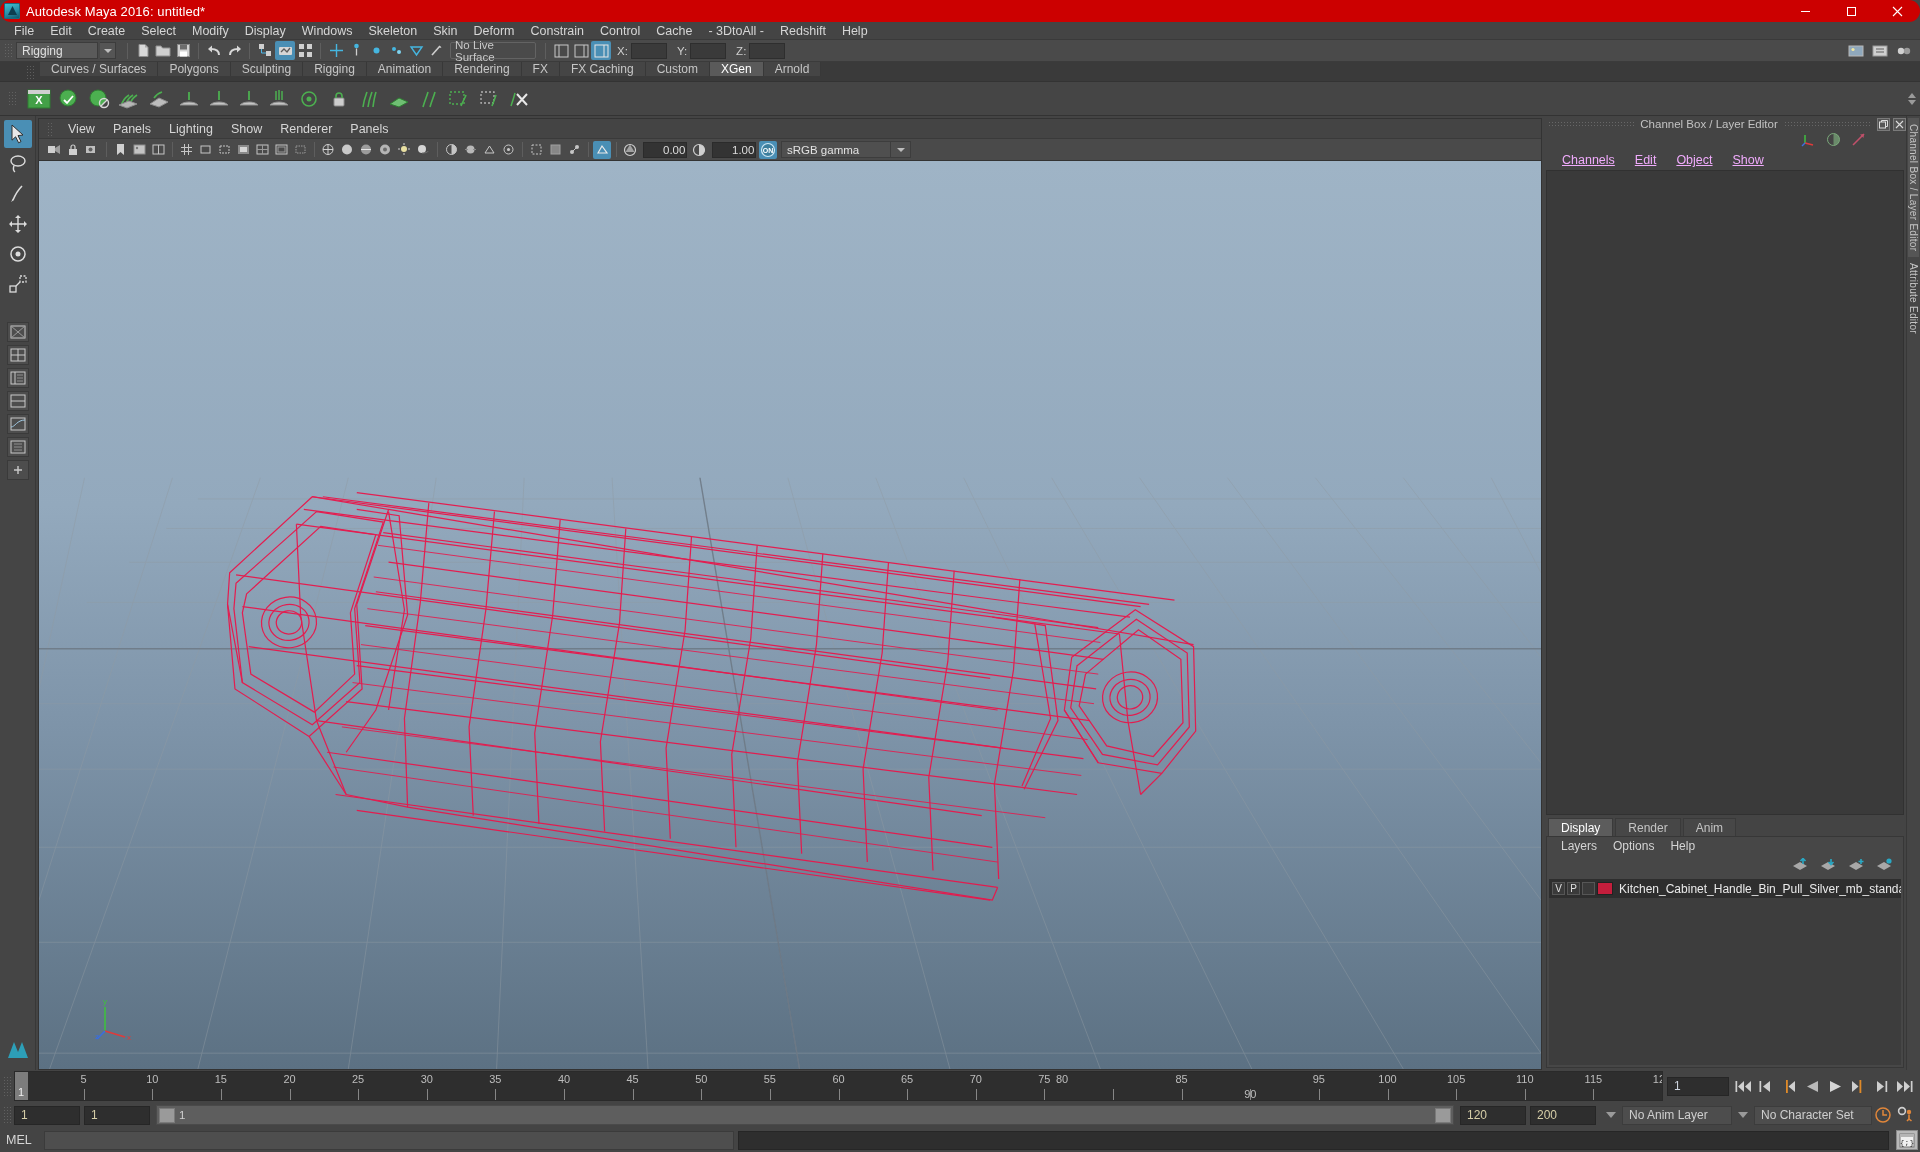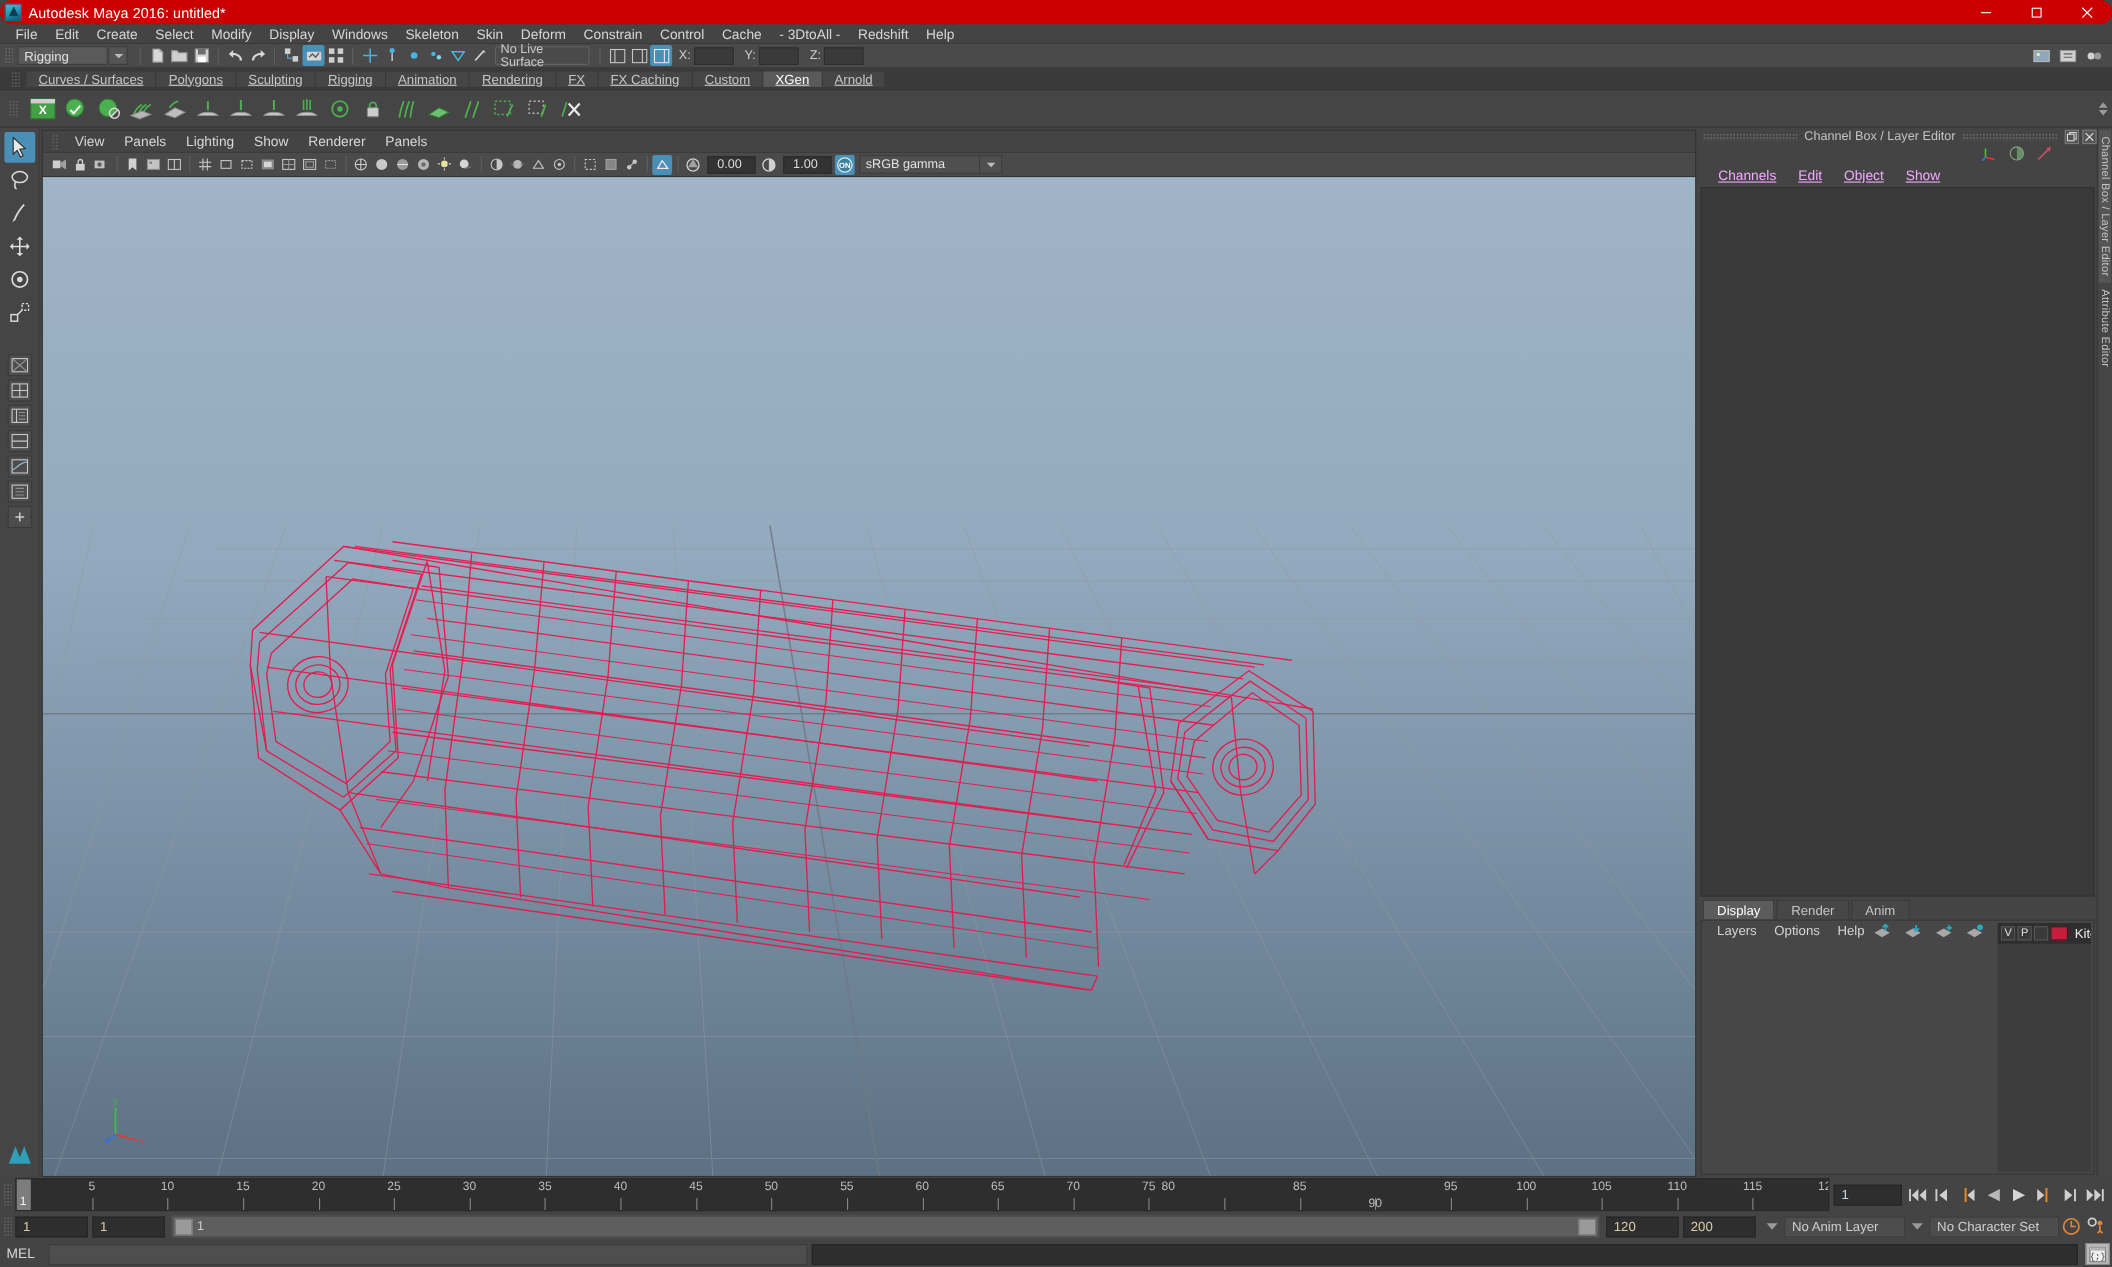--- a/index.html
+++ b/index.html
@@ -70,22 +70,22 @@
   }
   .coordfield{
     width:36px;height:16px;background:#3a3a3a;border:1px solid #2e2e2e;margin-right:4px;
   }
   .coordlabel{font-size:11.5px;color:#cfcfcf;margin:0 3px 0 6px;}
   .statusline .right{position:absolute;right:6px;display:flex;align-items:center;gap:4px;}
 
   
   .shelfwrap{background:#3f3f3f;flex:none;}
   .shelftabs{
-    height:20px;display:flex;align-items:center;background:#3a3a3a;
-    padding-left:10px;border-bottom:1px solid #333;text-decoration:underline;
+    height:20px;display:flex;align-items:flex-start;background:#3a3a3a;
+    padding-left:26px;border-bottom:1px solid #333;
   }
   .shelftabs .grip2{width:8px;align-self:center;height:14px;margin-right:6px;
     background-image:radial-gradient(#6d6d6d 1px,transparent 1px);background-size:3px 3px;opacity:.7}
   .stab{
     padding:0 11px;font-size:12px;color:#c6c6c6;display:flex;align-items:center;
     background:#454545;border-right:1px solid #383838;
   }
   .stab.active{background:#5a5a5a;color:#ffffff;}
 
   
@@ -115,21 +115,21 @@
   .vpcol{flex:1;display:flex;flex-direction:column;min-width:0;background:#444;}
   .vppanel{flex:1;display:flex;flex-direction:column;min-height:0;margin:2px 2px 0 2px;border:1px solid #333;background:#3c3c3c;}
   .vpmenu{height:20px;background:#444;display:flex;align-items:center;padding-left:8px;flex:none;border-bottom:1px solid #3a3a3a;}
   .vpmenu .grip3{width:6px;height:14px;margin-right:6px;background-image:radial-gradient(#6d6d6d 1px,transparent 1px);background-size:3px 3px;opacity:.7}
   .vpmenu .mi{padding:0 9px;font-size:12.5px;color:#d6d6d6;line-height:20px;}
   .vptools{height:22px;background:#4a4a4a;display:flex;align-items:center;padding-left:6px;flex:none;border-bottom:1px solid #333;}
   .vtbtn{width:18px;height:18px;display:flex;align-items:center;justify-content:center;flex:none;margin-right:1px;}
   .vtbtn.on{background:#4a8fb5;border-radius:2px}
   .vsep{width:1px;height:15px;background:#5e5e5e;margin:0 4px;flex:none;}
   .numfield{width:44px;height:16px;background:#333;border:1px solid #2b2b2b;color:#dcdcdc;
-    font-size:11.5px;display:flex;align-items:center;padding-left:8px;margin:0 3px;}
+    font-size:11.5px;display:flex;align-items:center;padding-left:19px;margin:0 3px;}
   .gammabox{width:110px;height:17px;background:#4f4f4f;border:1px solid #3d3d3d;color:#e2e2e2;
     font-size:11.5px;display:flex;align-items:center;padding-left:5px;margin-left:3px;}
   .gammaarrow{width:20px;height:17px;background:#4f4f4f;border:1px solid #3d3d3d;border-left:none;
     display:flex;align-items:center;justify-content:center;}
 
   
   .viewport{flex:1;position:relative;min-height:0;overflow:hidden;
     background:linear-gradient(180deg,#9fb4c6 0%,#93a9bd 38%,#7e94a9 62%,#5c7183 100%);}
   .vpsvg{position:absolute;inset:0;width:100%;height:100%;display:block;}
   .camlabel{position:absolute;bottom:6px;left:0;right:0;text-align:center;color:#ffffff;
@@ -148,21 +148,21 @@
   .cbmenu{height:20px;display:flex;align-items:center;background:#444;flex:none;padding-left:8px;}
   .cbmenu .mi{padding:0 10px;font-size:12.5px;color:#f0abfc;line-height:20px;text-decoration:underline;}
   .cbicons{height:18px;display:flex;align-items:center;justify-content:flex-end;padding-right:40px;gap:10px;flex:none;}
   .cbody{flex:1;background:#3a3a3a;border:1px solid #313131;margin:0 2px;min-height:0;}
 
   
   .layerwrap{height:250px;flex:none;display:flex;flex-direction:column;margin:3px 2px 2px 2px;}
   .ltabs{height:18px;display:flex;align-items:stretch;padding-left:2px;flex:none;}
   .ltab{padding:0 12px;font-size:12px;display:flex;align-items:center;color:#c3c3c3;background:#474747;border:1px solid #3a3a3a;border-bottom:none;margin-right:2px;}
   .ltab.active{background:#5c5c5c;color:#fff;}
-  .lpanel{flex:1;background:#474747;border:1px solid #373737;display:flex;flex-direction:row;min-height:0;}
+  .lpanel{flex:1;background:#474747;border:1px solid #373737;display:flex;flex-direction:column;min-height:0;}
   .lmenu{height:18px;display:flex;align-items:center;padding-left:6px;flex:none;}
   .lmenu .mi{padding:0 8px;font-size:12px;color:#d4d4d4;line-height:18px;}
   .lbtns{height:22px;display:flex;align-items:center;justify-content:flex-end;padding-right:10px;gap:11px;flex:none;}
   .llist{flex:1;background:#3d3d3d;margin:2px;min-height:0;overflow:hidden;}
   .lrow{height:19px;display:flex;align-items:center;background:#2e2e2e;padding-left:3px;gap:2px;}
   .lchk{width:13px;height:13px;background:#3a3a3a;border:1px solid #565656;color:#e0e0e0;
     font-size:10px;display:flex;align-items:center;justify-content:center;flex:none;}
   .lswatch{width:16px;height:13px;flex:none;border:1px solid #222;}
   .lname{font-size:12px;color:#eaeaea;white-space:nowrap;overflow:hidden;flex:1;padding-left:4px;}
   .rsidebar{width:14px;background:#454545;flex:none;display:flex;flex-direction:column;align-items:center;padding-top:2px;border-left:1px solid #383838;}

